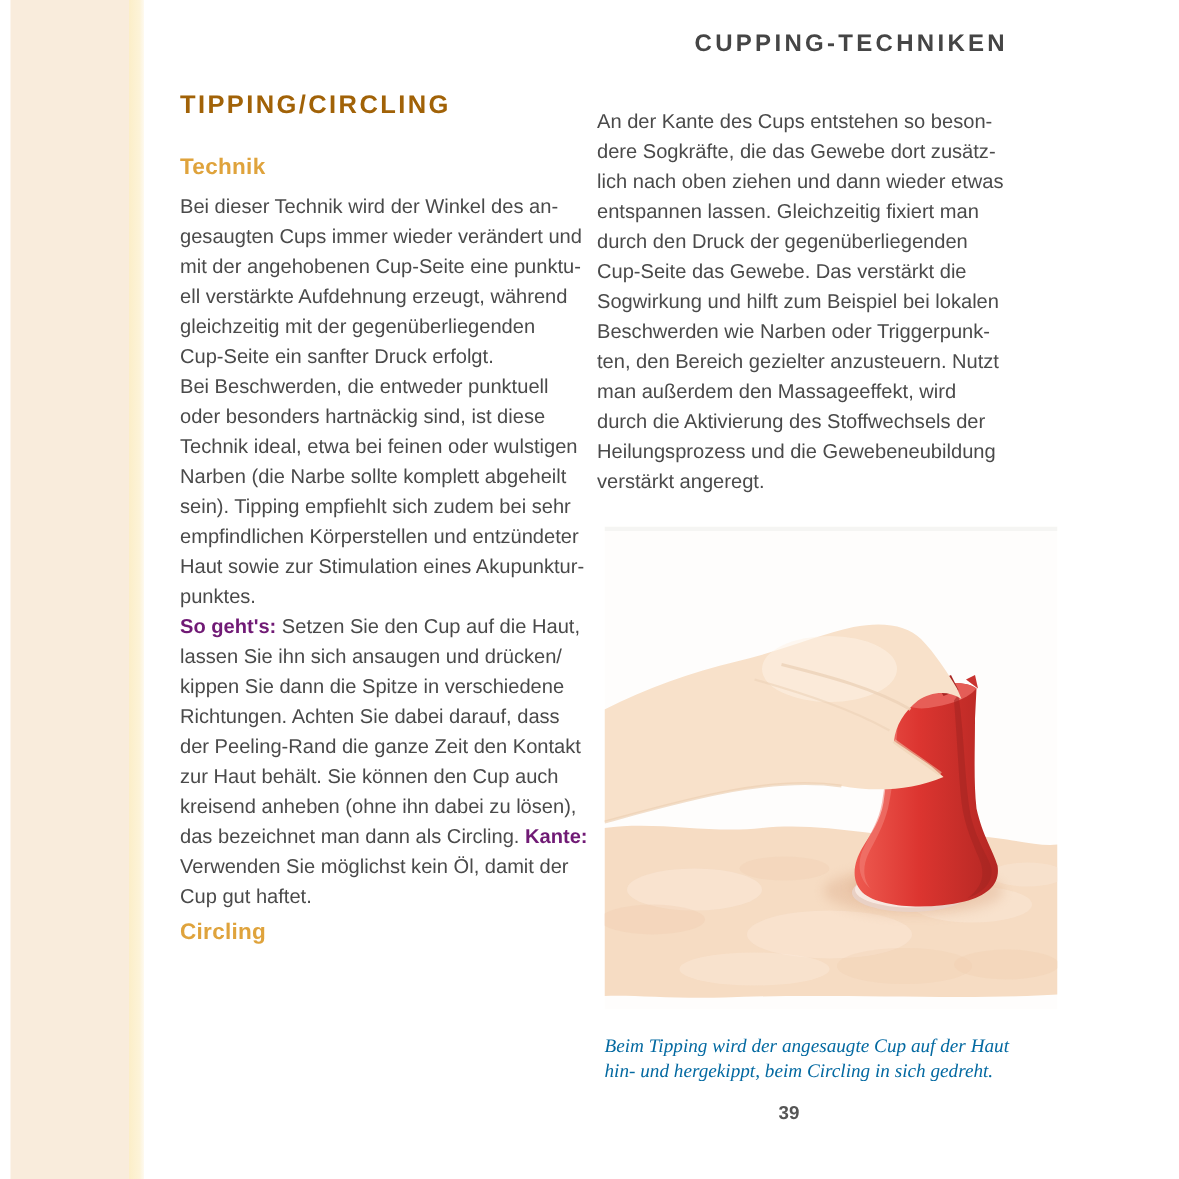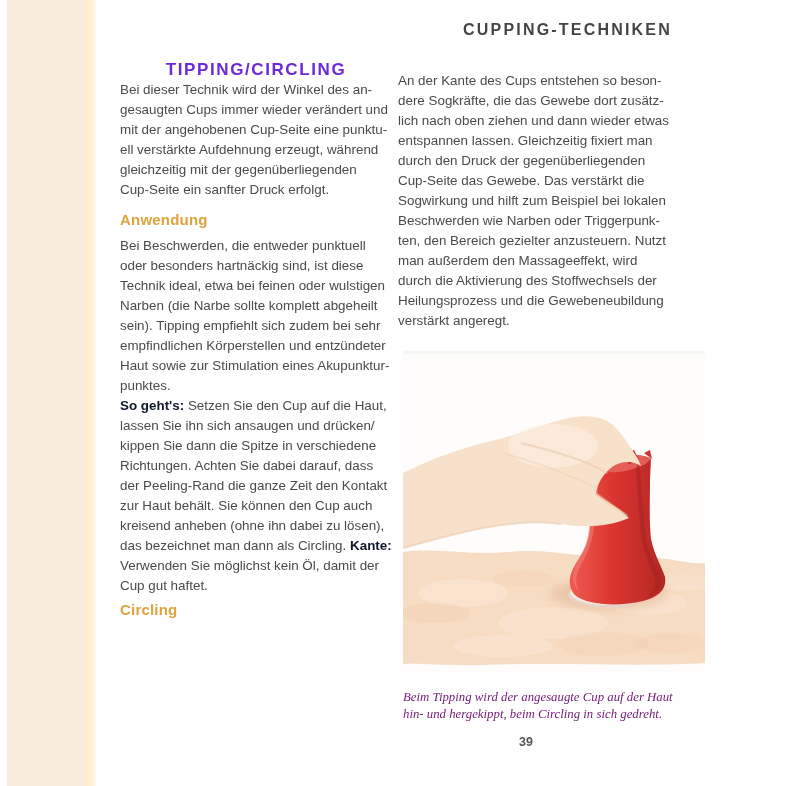--- a/index.html
+++ b/index.html
@@ -20,65 +20,65 @@
   }
   .running-header {
     position:absolute; top:21px; right:114px;
     font-size:16px; font-weight:600; letter-spacing:2.2px; color:#454545;
   }
   .col-left { position:absolute; left:120px; top:60px; width:272px; }
   .col-right { position:absolute; left:398px; top:71px; width:276px; }
 
   h1.page-title {
     margin:0; font-size:17px; font-weight:700; letter-spacing:1.6px;
-    line-height:20px; color:#6d28d9;text-align:center;
+    line-height:20px; color:#a16207;
   }
   h2.sect {
     margin:22px 0 6px 0; font-size:15px; font-weight:700;
     line-height:20px; color:#dfa33c; letter-spacing:.2px;
   }
   h2.mt-sm { margin-top:10px; }
   h2.mt-xs { margin-top:4px; }
   p.body {
     margin:0; font-size:13.4px; line-height:20px; color:#4a4a4a;
     white-space:pre; width:300px;
   }
-  p.body b { font-weight:700; color:#0f172a; }
+  p.body b { font-weight:700; color:#701a75; }
 
   figure.cup-figure { margin:20px 0 0 5px; padding:0; width:302px; }
   figure.cup-figure svg { display:block; }
   figcaption.cap {
     margin-top:16px;
     font-family:"Liberation Serif", serif; font-style:italic;
-    font-size:12.8px; line-height:17px; color:#701a75; white-space:pre;
+    font-size:12.8px; line-height:17px; color:#0369a1; white-space:pre;
   }
   .page-number {
     margin-top:12px; text-align:center; padding-right:20px;
     font-size:12.5px; font-weight:700; color:#555555;
   }
 </style>
 </head>
 <body>
 
 <div class="edge-strip"></div>
 <div class="edge-strip-gold"></div>
 
 <div class="running-header">CUPPING-TECHNIKEN</div>
 
 <div class="col-left">
   <h1 class="page-title">TIPPING/CIRCLING</h1>
 
+  <h2 class="sect">Technik</h2>
   <p class="body">Bei dieser Technik wird der Winkel des an-
 gesaugten Cups immer wieder verändert und
 mit der angehobenen Cup-Seite eine punktu-
 ell verstärkte Aufdehnung erzeugt, während
 gleichzeitig mit der gegenüberliegenden
 Cup-Seite ein sanfter Druck erfolgt.</p>
 
-  <h2 class="sect mt-sm">Anwendung</h2>
   <p class="body">Bei Beschwerden, die entweder punktuell
 oder besonders hartnäckig sind, ist diese
 Technik ideal, etwa bei feinen oder wulstigen
 Narben (die Narbe sollte komplett abgeheilt
 sein). Tipping empfiehlt sich zudem bei sehr
 empfindlichen Körperstellen und entzündeter
 Haut sowie zur Stimulation eines Akupunktur-
 punktes.</p>
   <p class="body"><b>So geht's:</b><span> Setzen Sie den Cup auf die Haut,
 lassen Sie ihn sich ansaugen und drücken/

